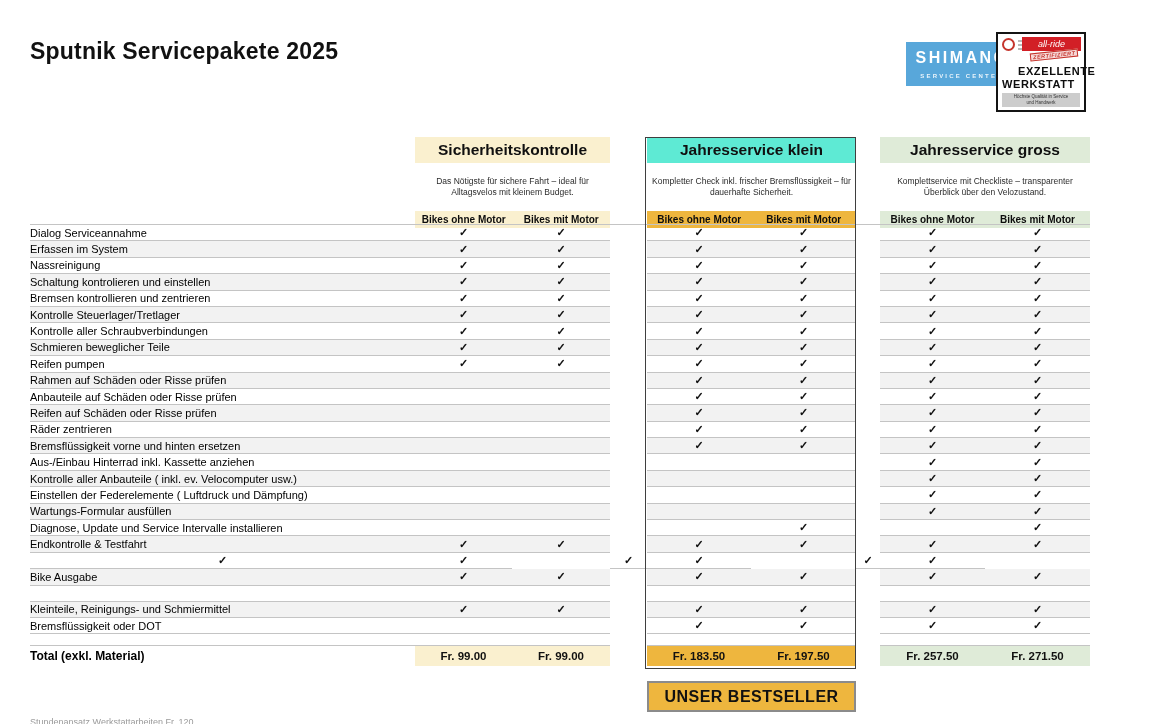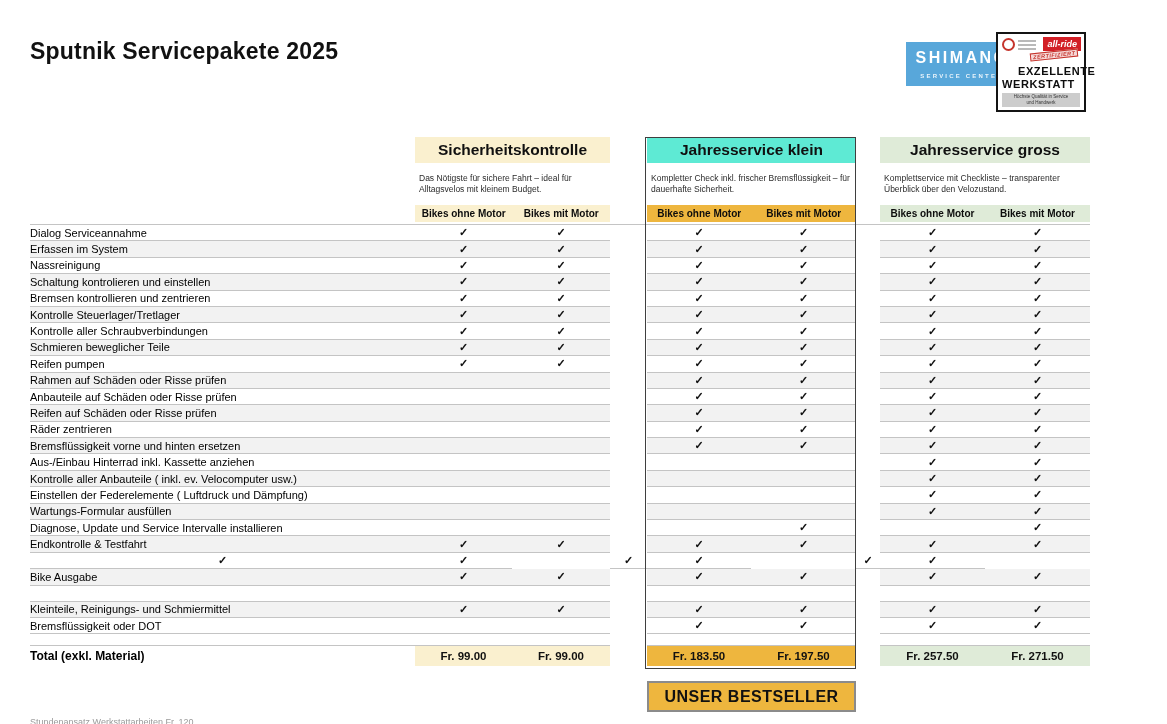--- a/index.html
+++ b/index.html
@@ -14,33 +14,33 @@
   .shimano .l1{color:#fff;font-weight:bold;font-size:16px;letter-spacing:2.5px;}
   .shimano .l2{color:#eaf4fb;font-size:6px;letter-spacing:2.2px;font-weight:bold;}
 
   .allride{position:absolute;left:996px;top:32px;width:90px;height:80px;background:#fff;
     border:2px solid #141414;box-sizing:border-box;padding:3px 4px 2px 4px;}
   .ar-top{position:relative;height:28px;}
   .ar-circle{position:absolute;left:0;top:1px;width:13px;height:13px;border:2px solid #c5342c;border-radius:50%;box-sizing:border-box;}
   .ar-minilines{position:absolute;left:16px;top:3px;width:18px;}
   .ar-minilines i{display:block;height:2px;background:#b9b9b9;margin-bottom:2px;}
   .ar-brandbox{position:absolute;right:-1px;top:0;background:#d21f26;color:#fff;
-    font-style:italic;font-weight:bold;font-size:9px;padding:2px 4px;}
+    font-style:italic;font-weight:normal;font-size:9px;padding:2px 16px;}
   .ar-cert{position:absolute;right:2px;top:14px;color:#c5342c;font-style:italic;font-weight:bold;
     font-size:5.5px;letter-spacing:.5px;transform:rotate(-6deg);border:1px solid #c5342c;padding:0 2px;background:#f6d9d8;}
   .ar-t1{font-weight:bold;font-size:11px;letter-spacing:.6px;color:#0d0d0d;line-height:1.15;padding-left:16px;}
   .ar-t2{font-weight:bold;font-size:11px;letter-spacing:.6px;color:#0d0d0d;line-height:1.15;}
   .ar-sub{margin-top:3px;background:#cccccc;color:#333;font-size:4.5px;text-align:center;
     line-height:1.3;padding:1px 0;}
 
   
   .pkg{position:absolute;top:137px;}
   .pkg-title{height:26px;display:flex;align-items:center;justify-content:center;
     font-weight:bold;font-size:15.5px;color:#101010;}
-  .pkg-desc{height:42px;display:flex;align-items:center;justify-content:center;text-align:left;
+  .pkg-desc{height:48px;display:flex;align-items:center;justify-content:center;text-align:center;
     font-size:8.5px;color:#2b2b2b;line-height:1.3;padding:0 4px;box-sizing:border-box;background:#fff;}
   .pkg-sub{height:17px;display:flex;}
   .pkg-sub span{flex:1;display:flex;align-items:center;justify-content:center;
     font-size:10px;font-weight:bold;color:#0d0d0d;}
 
   .col2-outline{position:absolute;left:645px;top:137px;width:211px;height:532px;
     border:1.5px solid #3f3f3f;box-sizing:border-box;pointer-events:none;}
 
   
   #table-body{position:absolute;left:30px;top:224px;width:1060px;border-top:1px solid #c4c4c4;}

